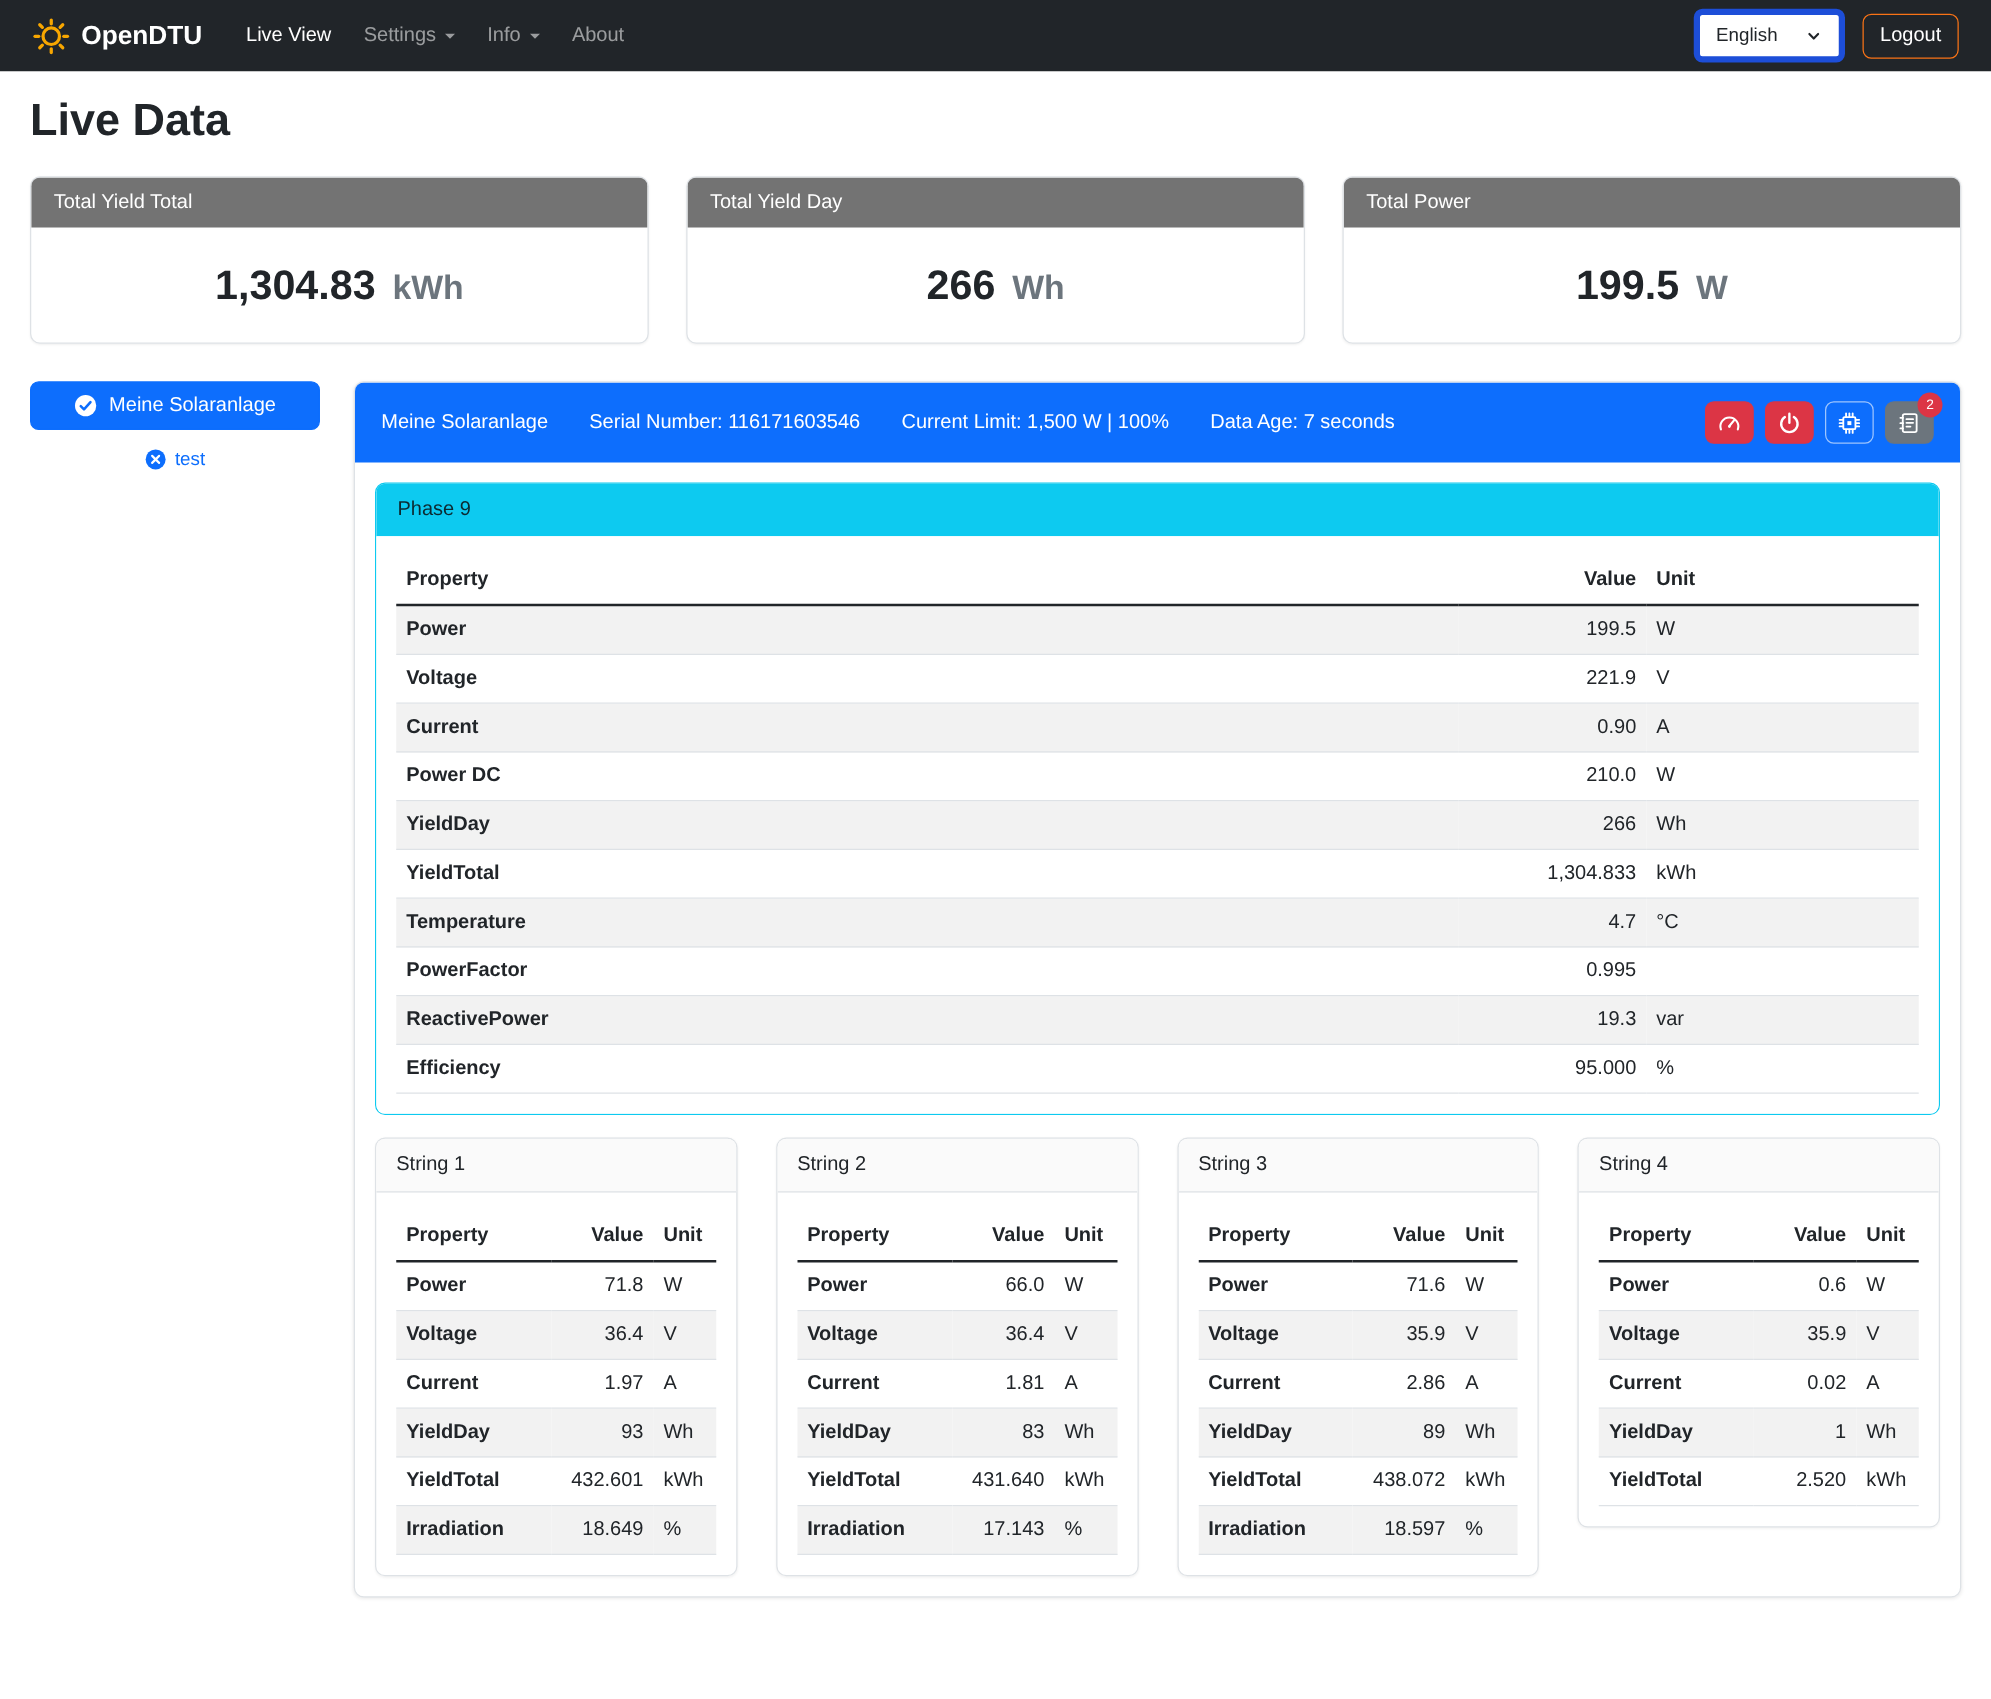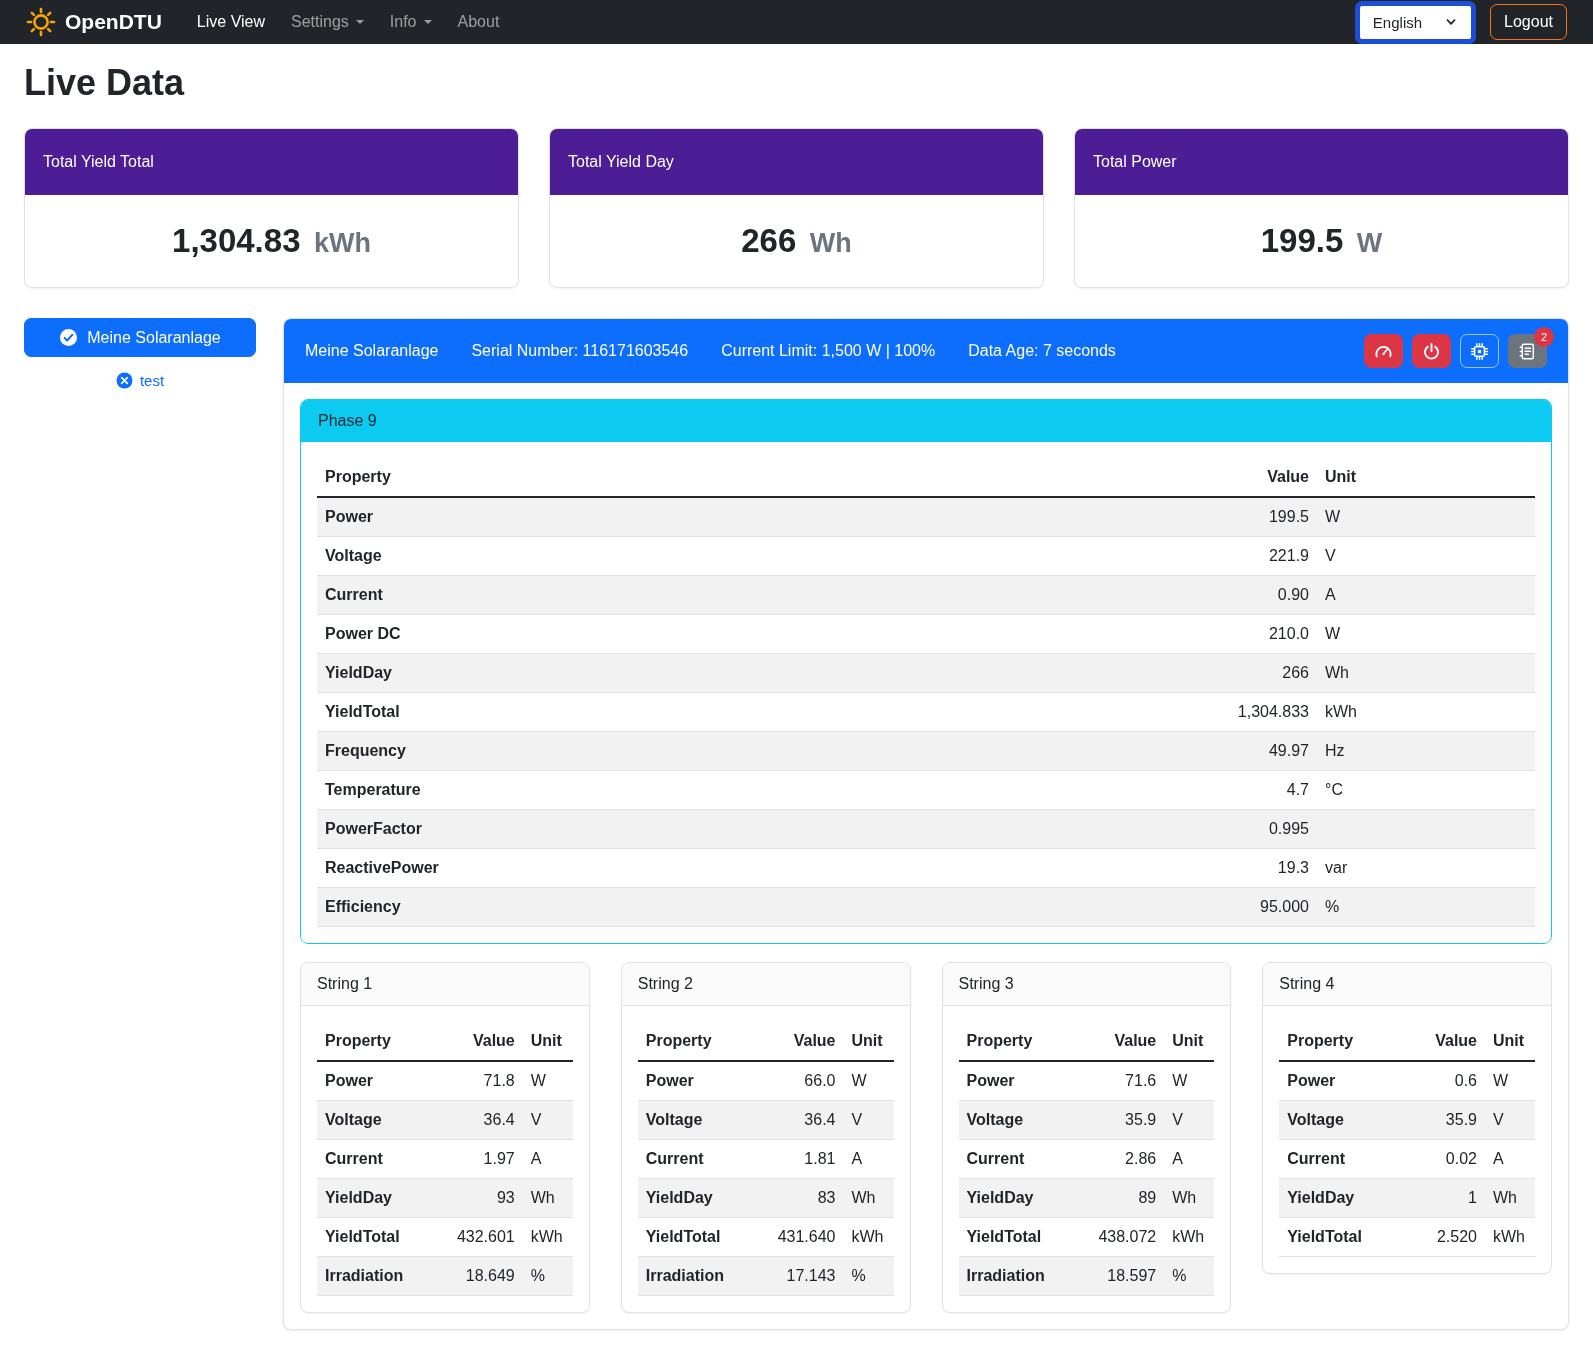--- a/index.html
+++ b/index.html
@@ -8,21 +8,21 @@
     min-width: 1593px;
     background: #ffffff;
     color: #212529;
     font-family: "Liberation Sans", sans-serif;
     font-size: 16px;
   }
 
   
   .navbar {
     background: #212529;
-    height: 44px;
+    height: 57px;
     display: flex;
     padding: 0 26px;
   }
   .brand {
     display: flex;
     align-items: center;
     gap: 9px;
     color: #fff;
     font-size: 21px;
     font-weight: 700;
@@ -80,23 +80,23 @@
   .summary-row { display: flex; gap: 30px; margin-bottom: 30px; }
   .summary-card {
     flex: 1;
     border: 1px solid #dee2e6;
     border-radius: 8px;
     overflow: hidden;
     box-shadow: 0 1px 2px rgba(0,0,0,0.06);
     background: #fff;
   }
   .summary-card .sc-header {
-    background: #4c1d95;
+    background: #737373;
     color: #ffffff;
-    padding: 24px 18px;
+    padding: 11px 18px;
     font-size: 16px;
   }
   .summary-card .sc-body { padding: 27px 18px; text-align: center; }
   .value-num { font-size: 33px; font-weight: 700; color: #212529; }
   .value-unit { font-size: 27px; font-weight: 600; color: #6c757d; margin-left: 9px; }
 
   
   .content-row { display: flex; align-items: flex-start; gap: 27px; padding-bottom: 26px; }
   .sidebar { width: 232px; flex: none; }
   .inverter-btn {
@@ -413,25 +413,20 @@
                     <td class="c-val">266</td>
                     <td class="c-unit">Wh</td>
                   </tr>
 
                   <tr>
                     <th class="c-prop">YieldTotal</th>
                     <td class="c-val">1,304.833</td>
                     <td class="c-unit">kWh</td>
                   </tr>
 
-                  <tr>
-                    <th class="c-prop">Frequency</th>
-                    <td class="c-val">49.97</td>
-                    <td class="c-unit">Hz</td>
-                  </tr>
 
                   <tr>
                     <th class="c-prop">Temperature</th>
                     <td class="c-val">4.7</td>
                     <td class="c-unit">°C</td>
                   </tr>
 
                   <tr>
                     <th class="c-prop">PowerFactor</th>
                     <td class="c-val">0.995</td>

